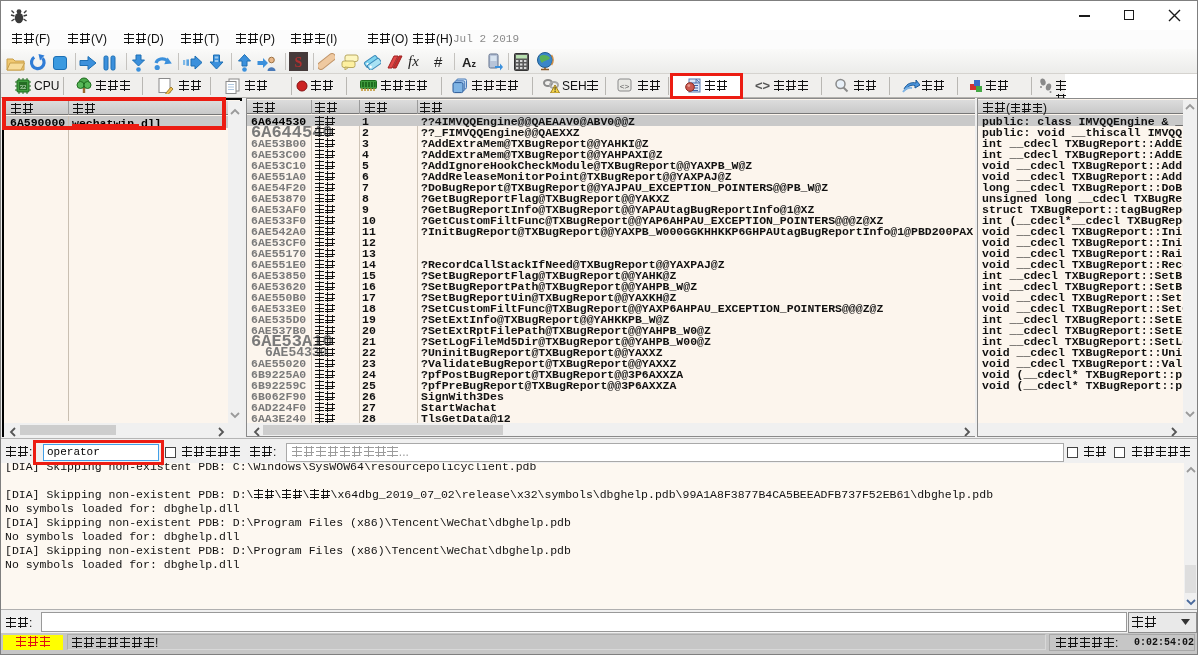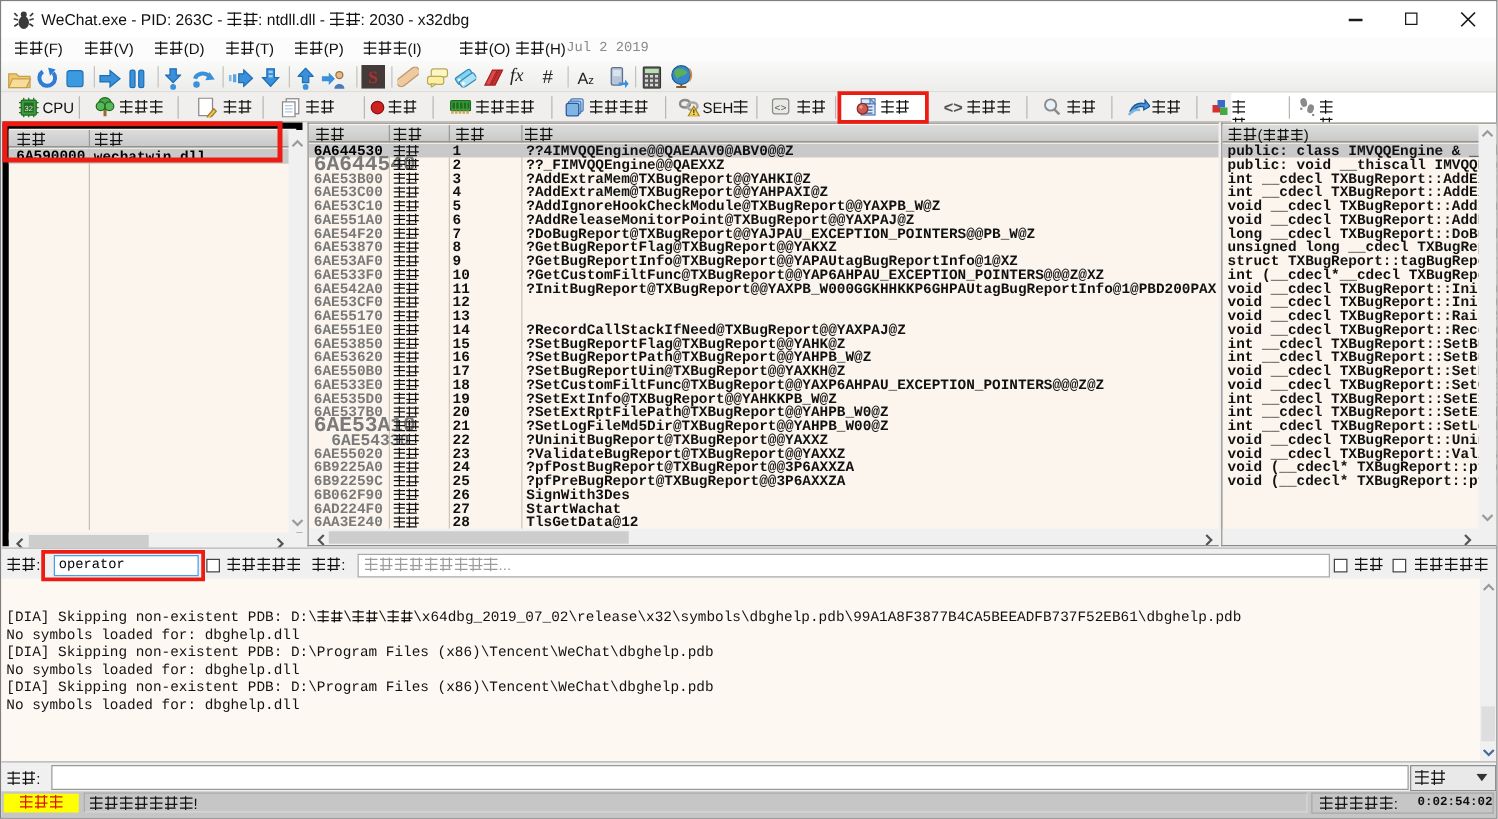--- a/index.html
+++ b/index.html
@@ -23,21 +23,20 @@
 .redbox{position:absolute;border:3px solid #ec1c12}
 .sep{position:absolute;width:1px;background:#c5c3bf}
 .tsep{position:absolute;width:1px;background:#b9b7b3}
 </style></head><body>
 <div class="ab" style="left:0;top:0;width:1196px;height:29px;background:#fff">
 <svg class="ab" style="left:9px;top:6px" width="18" height="18" viewBox="0 0 18 18">
 <ellipse cx="9" cy="11" rx="4.2" ry="5.2" fill="#3a3a3a"></ellipse>
 <circle cx="9" cy="4.6" r="2.4" fill="#3a3a3a"></circle>
 <path d="M4 6 L1.5 3.5 M4.5 9 L1 8 M4.5 12 L1.5 14 M14 6 L16.5 3.5 M13.5 9 L17 8 M13.5 12 L16.5 14" stroke="#3a3a3a" stroke-width="1.4" fill="none"></path>
 </svg>
-<div class="ab" style="left:32px;top:8px;font-size:12.5px;color:#111">WeChat.exe - PID: 263C - <i class="g"></i><i class="h"></i>: ntdll.dll - <i class="g"></i><i class="h"></i>: 2030 - x32dbg</div>
 <div class="ab" style="left:1078px;top:14px;width:11px;height:1.5px;background:#1a1a1a"></div>
 <div class="ab" style="left:1123px;top:9px;width:10px;height:10px;border:1.5px solid #1a1a1a"></div>
 <svg class="ab" style="left:1167px;top:8px" width="13" height="13" viewBox="0 0 13 13">
       <path d="M1 1 L12 12 M12 1 L1 12" stroke="#1a1a1a" stroke-width="1.4"></path>
     </svg>
 </div>
 <div class="ab" style="left:0;top:29px;width:1196px;height:19px;background:#fcfcfc;font-size:12px;color:#111">
 <div class="ab" style="left:10px;top:2px"><i class="g"></i><i class="h"></i>(F)</div>
 <div class="ab" style="left:66px;top:2px"><i class="g"></i><i class="h"></i>(V)</div>
 <div class="ab" style="left:122px;top:2px"><i class="g"></i><i class="h"></i>(D)</div>
@@ -124,21 +123,21 @@
         <rect x="5" y="10" width="14" height="6" rx="1.5" fill="#a8e2f4" stroke="#3a88b8"></rect>
         <circle cx="7.5" cy="13" r="1.2" fill="#fff"></circle>
       </g>
     </svg>
 <svg class="ab" style="left:385px;top:5px" width="17" height="16" viewBox="0 0 17 16">
       <path d="M2 14 L8 2 L12 2 L6 14 Z" fill="#e24848" stroke="#a02020"></path>
       <path d="M7 14 L13 2 L16 2 L10 14 Z" fill="#c83030" stroke="#a02020"></path>
     </svg>
 <div class="ab" style="left:407px;top:4px;font-size:15px;font-style:italic;font-family:'Liberation Serif',serif;color:#222">fx</div>
 <div class="ab" style="left:433px;top:4px;font-size:15px;color:#222">#</div>
-<div class="ab" style="left:461px;top:6px;font-size:13px;font-weight:normal;color:#222">A<span style="font-size:9px">z</span></div>
+<div class="ab" style="left:461px;top:6px;font-size:13px;font-weight:bold;color:#222">A<span style="font-size:9px">z</span></div>
 <svg class="ab" style="left:485px;top:4px" width="17" height="18" viewBox="0 0 17 18">
       <rect x="3" y="1" width="9" height="14" rx="1.5" fill="#b8c4d8" stroke="#60708c"></rect>
       <rect x="4.5" y="3" width="6" height="5" fill="#d8e4f0"></rect>
       <path d="M9 13 L14 13 L14 10.5 L17 14 L14 17.5 L14 15 L9 15 Z" fill="#3b90dc"></path>
     </svg>
 <svg class="ab" style="left:513px;top:4px" width="15" height="18" viewBox="0 0 15 18">
       <rect x="0.5" y="0.5" width="14" height="17" rx="1" fill="#5a5a5a" stroke="#333"></rect>
       <rect x="2" y="2" width="11" height="3.5" fill="#b8e0b0"></rect>
       <g fill="#d8d8d8">
         <rect x="2" y="7" width="2.4" height="2"></rect>
@@ -152,21 +151,21 @@
         <rect x="10" y="14" width="2.4" height="2"></rect>
       </g>
     </svg>
 <svg class="ab" style="left:535px;top:3px" width="18" height="19" viewBox="0 0 18 19">
       <circle cx="9" cy="8" r="7.5" fill="#3a86c8" stroke="#1c5a90"></circle>
       <path d="M4 4 C7 2 12 3 14 6 C12 9 8 8 6 11 C4 9 3 6 4 4 Z" fill="#58b058"></path>
       <path d="M9 15.5 L9 17 M5 17.5 L13 17.5" stroke="#8a5a28" stroke-width="1.6"></path>
       <path d="M15.5 3 A 9 9 0 0 1 15.5 13" fill="none" stroke="#d09048" stroke-width="1.4"></path>
     </svg>
 </div>
-<div class="ab" style="left:0;top:73px;width:984px;height:24px;background:#f0efed;border-bottom:1px solid #b5b3af;font-size:12px;color:#111">
+<div class="ab" style="left:0;top:73px;width:1064px;height:24px;background:#f0efed;border-bottom:1px solid #b5b3af;font-size:12px;color:#111">
 <div class="tsep" style="left:62px;top:3px;height:18px"></div>
 <div class="tsep" style="left:141px;top:3px;height:18px"></div>
 <div class="tsep" style="left:209px;top:3px;height:18px"></div>
 <div class="tsep" style="left:290px;top:3px;height:18px"></div>
 <div class="tsep" style="left:345px;top:3px;height:18px"></div>
 <div class="tsep" style="left:440px;top:3px;height:18px"></div>
 <div class="tsep" style="left:531px;top:3px;height:18px"></div>
 <div class="tsep" style="left:604px;top:3px;height:18px"></div>
 <div class="tsep" style="left:667px;top:3px;height:18px"></div>
 <div class="tsep" style="left:820px;top:3px;height:18px"></div>
@@ -273,21 +272,21 @@
 <div class="ab" style="left:984px;top:5px"><i class="g"></i><i class="h"></i></div>
 <svg class="ab" style="left:1038px;top:4px" width="13" height="15" viewBox="0 0 13 15">
       <ellipse cx="4" cy="4" rx="2.6" ry="3.6" fill="#8a8a8a" transform="rotate(-15 4 4)"></ellipse>
       <ellipse cx="9.5" cy="9" rx="2.6" ry="3.6" fill="#8a8a8a" transform="rotate(15 9.5 9)"></ellipse>
       <circle cx="2" cy="9" r="1" fill="#8a8a8a"></circle>
       <circle cx="11.5" cy="14" r="1" fill="#8a8a8a"></circle>
     </svg>
 <div class="ab" style="left:1054px;top:5px"><i class="g"></i><i class="h"></i></div>
 </div>
 <div class="ab" style="left:0;top:97px;width:1196px;height:340px;background:#efefef"></div>
-<div class="ab" style="left:1px;top:97px;width:240px;height:339px;border:5px solid #000000;background:#fcf5ed">
+<div class="ab" style="left:1px;top:97px;width:240px;height:339px;border:2px solid #000000;background:#fcf5ed">
 <div class="ab" style="left:0;top:1px;width:224px;height:14px;background:linear-gradient(#dcdcdc,#c9c9c9);border-bottom:1px solid #777"></div>
 <div class="ab" style="left:6px;top:2px;font-size:12px;color:#111"><i class="g"></i><i class="h"></i></div>
 <div class="ab" style="left:64px;top:1px;width:1px;height:14px;background:#9a9a9a"></div>
 <div class="ab" style="left:68px;top:2px;font-size:12px;color:#111"><i class="g"></i><i class="h"></i></div>
 <div class="ab" style="left:0;top:16px;width:224px;height:12px;background:#c9c9c9"></div>
 <div class="ab tb" style="left:6px;top:17px;font-size:11.5px;line-height:11px;color:#000">6A590000</div>
 <div class="ab" style="left:64px;top:16px;width:1px;height:305px;background:#c9bfb2"></div>
 <div class="ab tb" style="left:68px;top:17px;font-size:11.5px;color:#000">wechatwin.dll</div>
 <div class="ab" style="left:68px;top:23.5px;width:67px;height:2.5px;background:#ec1c12"></div>
 <div class="ab" style="left:224px;top:1px;width:14px;height:322px;background:#f0f0f0"></div>
@@ -487,20 +486,21 @@
 <div class="ab" style="left:180px;top:6px"><i class="g"></i><i class="h"></i><i class="g"></i><i class="h"></i><i class="g"></i></div>
 <div class="ab" style="left:248px;top:6px"><i class="g"></i><i class="h"></i>:</div>
 <div class="ab" style="left:285px;top:4px;width:778px;height:19px;background:#fff;border:1px solid #a9a9a9"></div>
 <div class="ab" style="left:290px;top:6px;color:#9c9c9c"><i class="g"></i><i class="h"></i><i class="g"></i><i class="h"></i><i class="g"></i><i class="h"></i><i class="g"></i><i class="h"></i><i class="g"></i>...</div>
 <div class="ab" style="left:1066px;top:8px;width:11px;height:11px;background:#fff;border:1.5px solid #444"></div>
 <div class="ab" style="left:1082px;top:6px"><i class="g"></i><i class="h"></i></div>
 <div class="ab" style="left:1113px;top:8px;width:11px;height:11px;background:#fff;border:1.5px solid #444"></div>
 <div class="ab" style="left:1130px;top:6px"><i class="g"></i><i class="h"></i><i class="g"></i><i class="h"></i><i class="g"></i></div>
 </div>
 <div class="ab" style="left:0;top:462px;width:1196px;height:146px;background:#fdf8f1;overflow:hidden">
+<div class="ab mono" style="left:4px;top:-3px;font-size:11.5px;line-height:14px;color:#111;white-space:pre">[DIA] Skipping non-existent PDB: C:\Windows\SysWOW64\resourcepolicyclient.pdb</div>
 <div class="ab mono" style="left:4px;top:25px;font-size:11.5px;line-height:14px;color:#111;white-space:pre">[DIA] Skipping non-existent PDB: D:\<i class="g sm"></i><i class="h sm"></i>\<i class="g sm"></i><i class="h sm"></i>\<i class="g sm"></i><i class="h sm"></i>\x64dbg_2019_07_02\release\x32\symbols\dbghelp.pdb\99A1A8F3877B4CA5BEEADFB737F52EB61\dbghelp.pdb</div>
 <div class="ab mono" style="left:4px;top:39px;font-size:11.5px;line-height:14px;color:#111;white-space:pre">No symbols loaded for: dbghelp.dll</div>
 <div class="ab mono" style="left:4px;top:53px;font-size:11.5px;line-height:14px;color:#111;white-space:pre">[DIA] Skipping non-existent PDB: D:\Program Files (x86)\Tencent\WeChat\dbghelp.pdb</div>
 <div class="ab mono" style="left:4px;top:67px;font-size:11.5px;line-height:14px;color:#111;white-space:pre">No symbols loaded for: dbghelp.dll</div>
 <div class="ab mono" style="left:4px;top:81px;font-size:11.5px;line-height:14px;color:#111;white-space:pre">[DIA] Skipping non-existent PDB: D:\Program Files (x86)\Tencent\WeChat\dbghelp.pdb</div>
 <div class="ab mono" style="left:4px;top:95px;font-size:11.5px;line-height:14px;color:#111;white-space:pre">No symbols loaded for: dbghelp.dll</div>
 <div class="ab" style="left:1183px;top:0;width:13px;height:146px;background:#f0f0f0"></div>
 <svg class="ab" style="left:1185px;top:3px" width="10" height="8" viewBox="0 0 10 8">
       <path d="M1 6 L5 2 L9 6" stroke="#9a9a9a" stroke-width="1.8" fill="none"></path>
     </svg>

